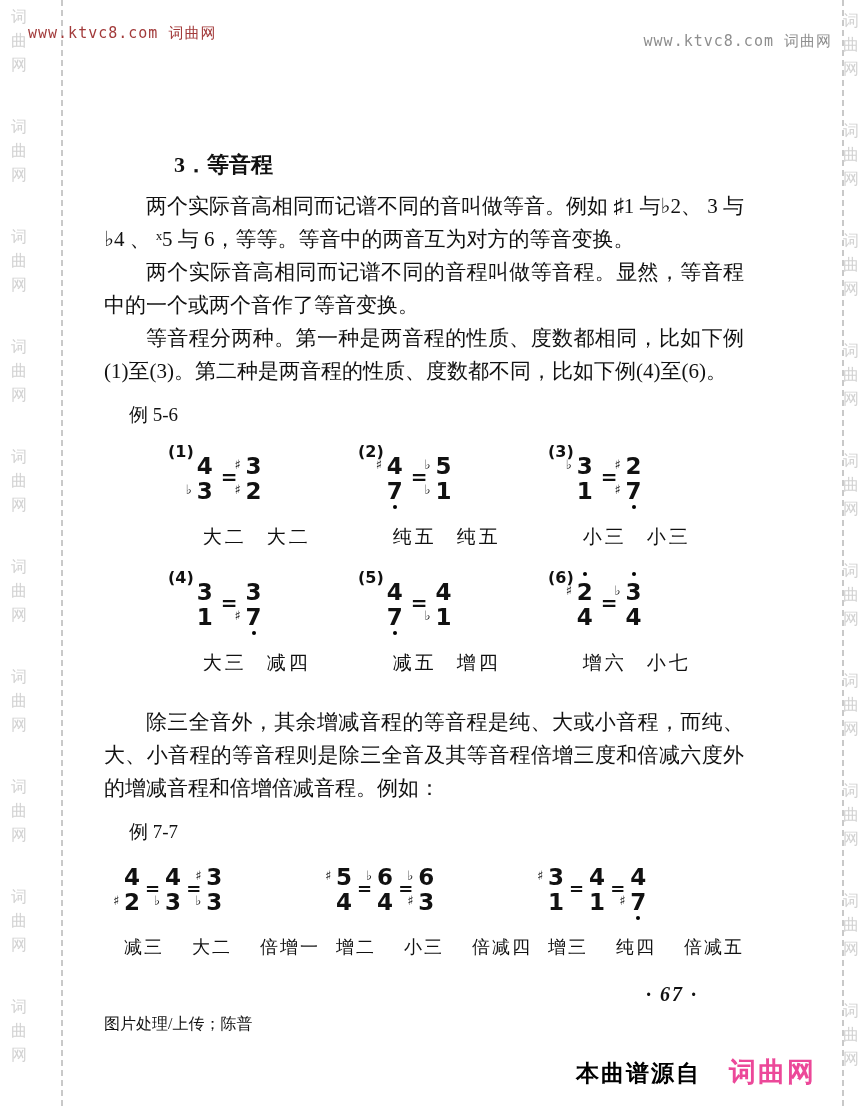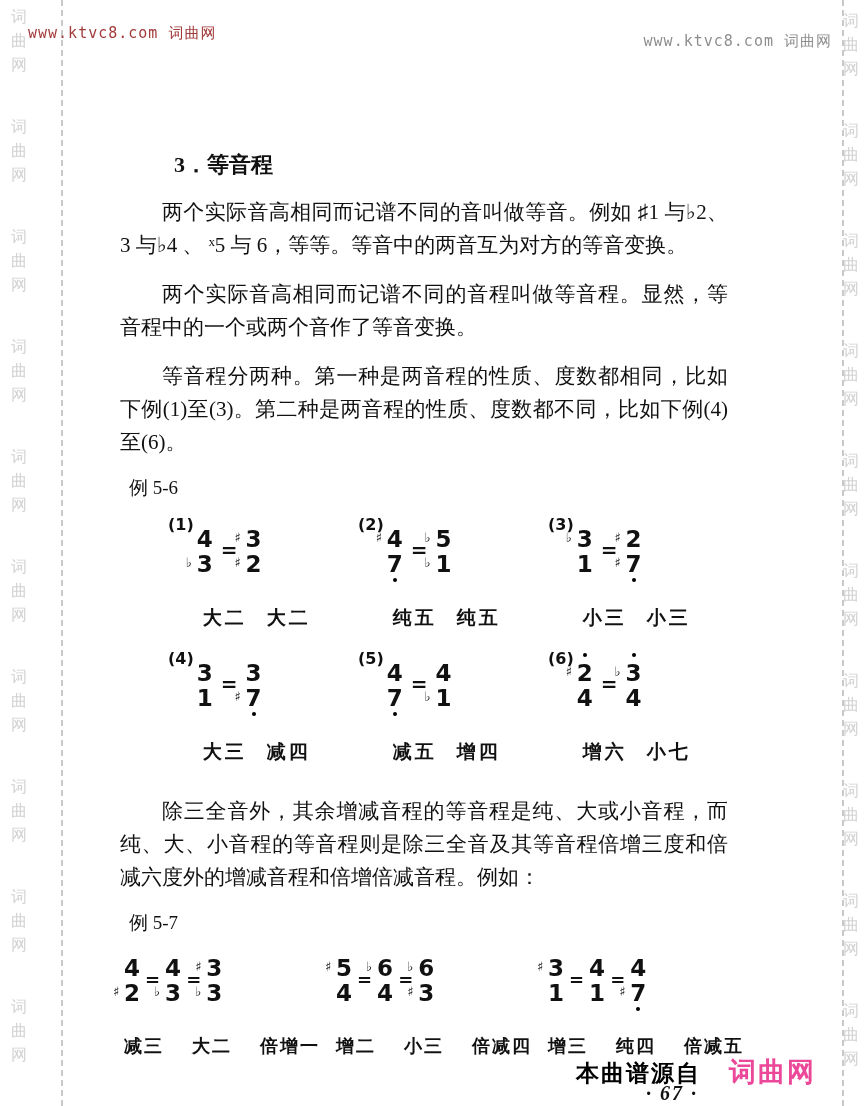--- a/index.html
+++ b/index.html
@@ -19,42 +19,42 @@
   .dash-line.right{left:842px;}
 
   .wm-top-left{position:absolute;left:28px;top:24px;color:#a23a3a;
     font-family:"DejaVu Sans Mono",monospace;font-size:15px;letter-spacing:1px;}
   .wm-top-right{position:absolute;right:34px;top:32px;color:#8e8e8e;
     font-family:"DejaVu Sans Mono",monospace;font-size:15px;letter-spacing:1px;}
 
   
   .content{position:absolute;left:104px;top:150px;width:640px;}
   .heading{margin:0 0 10px 70px;font-size:22px;font-weight:bold;}
-  .para{margin:16px;font-size:21px;line-height:33px;text-align:justify;text-indent:2em;}
+  .para{margin:0;font-size:21px;line-height:33px;text-align:justify;text-indent:2em;}
   .para.after-ex{margin-top:30px;}
   .ex-label{margin:14px 0 0 25px;font-size:19px;}
 
   
   .ex56{margin-top:22px;display:flex;flex-direction:column;gap:26px;padding-left:64px;}
   .ex-row{display:flex;}
   .ex-item{width:190px;display:flex;align-items:flex-start;}
   .ex-no{font-family:"DejaVu Sans",sans-serif;font-weight:bold;font-size:16px;
          transform:translateY(-8px);margin-right:3px;}
   .ex-main{display:flex;flex-direction:column;}
   .ex-body{display:flex;align-items:center;gap:8px;padding-top:4px;}
   .stack{display:flex;flex-direction:column;align-items:center;line-height:25px;}
   .note{position:relative;min-width:16px;text-align:center;
         font-family:"DejaVu Sans",sans-serif;font-weight:bold;font-size:23px;}
   .acc{position:absolute;left:-11px;top:-2px;font-size:13px;font-weight:bold;}
   .dot{position:absolute;left:50%;margin-left:-2px;width:4px;height:4px;border-radius:50%;background:#000;}
   .dot.below{bottom:-5px;}
   .dot.above{top:-8px;}
   .eq{font-family:"DejaVu Sans",sans-serif;font-weight:bold;font-size:20px;transform:translateY(-2px);}
-  .ex-labels{display:flex;gap:20px;margin-top:28px;margin-left:6px;
-             font-weight:bold;font-size:19px;letter-spacing:3px;white-space:nowrap;align-items:center;}
+  .ex-labels{display:flex;gap:20px;margin-top:20px;margin-left:6px;
+             font-weight:normal;font-size:19px;letter-spacing:3px;white-space:nowrap;align-items:center;}
 
   
   .ex57{margin-top:16px;display:flex;gap:16px;padding-left:20px;}
   .ex-group{width:202px;display:flex;flex-direction:column;}
   .ex-group .ex-body{gap:5px;}
   .ex-group .eq{font-size:18px;}
   .ex-group .ex-labels{justify-content:space-between;margin-left:0;font-size:18px;letter-spacing:2px;}
 
   .pageno{margin-top:24px;text-align:right;padding-right:46px;
           font-style:italic;font-weight:bold;font-size:20px;letter-spacing:2px;}
@@ -308,21 +308,21 @@
                 <span>增六</span>
                 <span>小七</span>
               </div>
             </div>
           </div>
         </div>
       </div>
 
     <p class="para after-ex">除三全音外，其余增减音程的等音程是纯、大或小音程，而纯、大、小音程的等音程则是除三全音及其等音程倍增三度和倍减六度外的增减音程和倍增倍减音程。例如：</p>
 
-    <div class="ex-label">例 5-7</div>
+    <div class="ex-label">例 7-7</div>
     <div class="ex57" id="ex57">
         <div class="ex-group">
           <div class="ex-body">
             <span class="stack">
               <span class="note"><span class="num">4</span></span>
               <span class="note"><span class="acc">♯</span><span class="num">2</span></span>
             </span>
             <span class="eq">=</span>
             <span class="stack">
               <span class="note"><span class="num">4</span></span>

